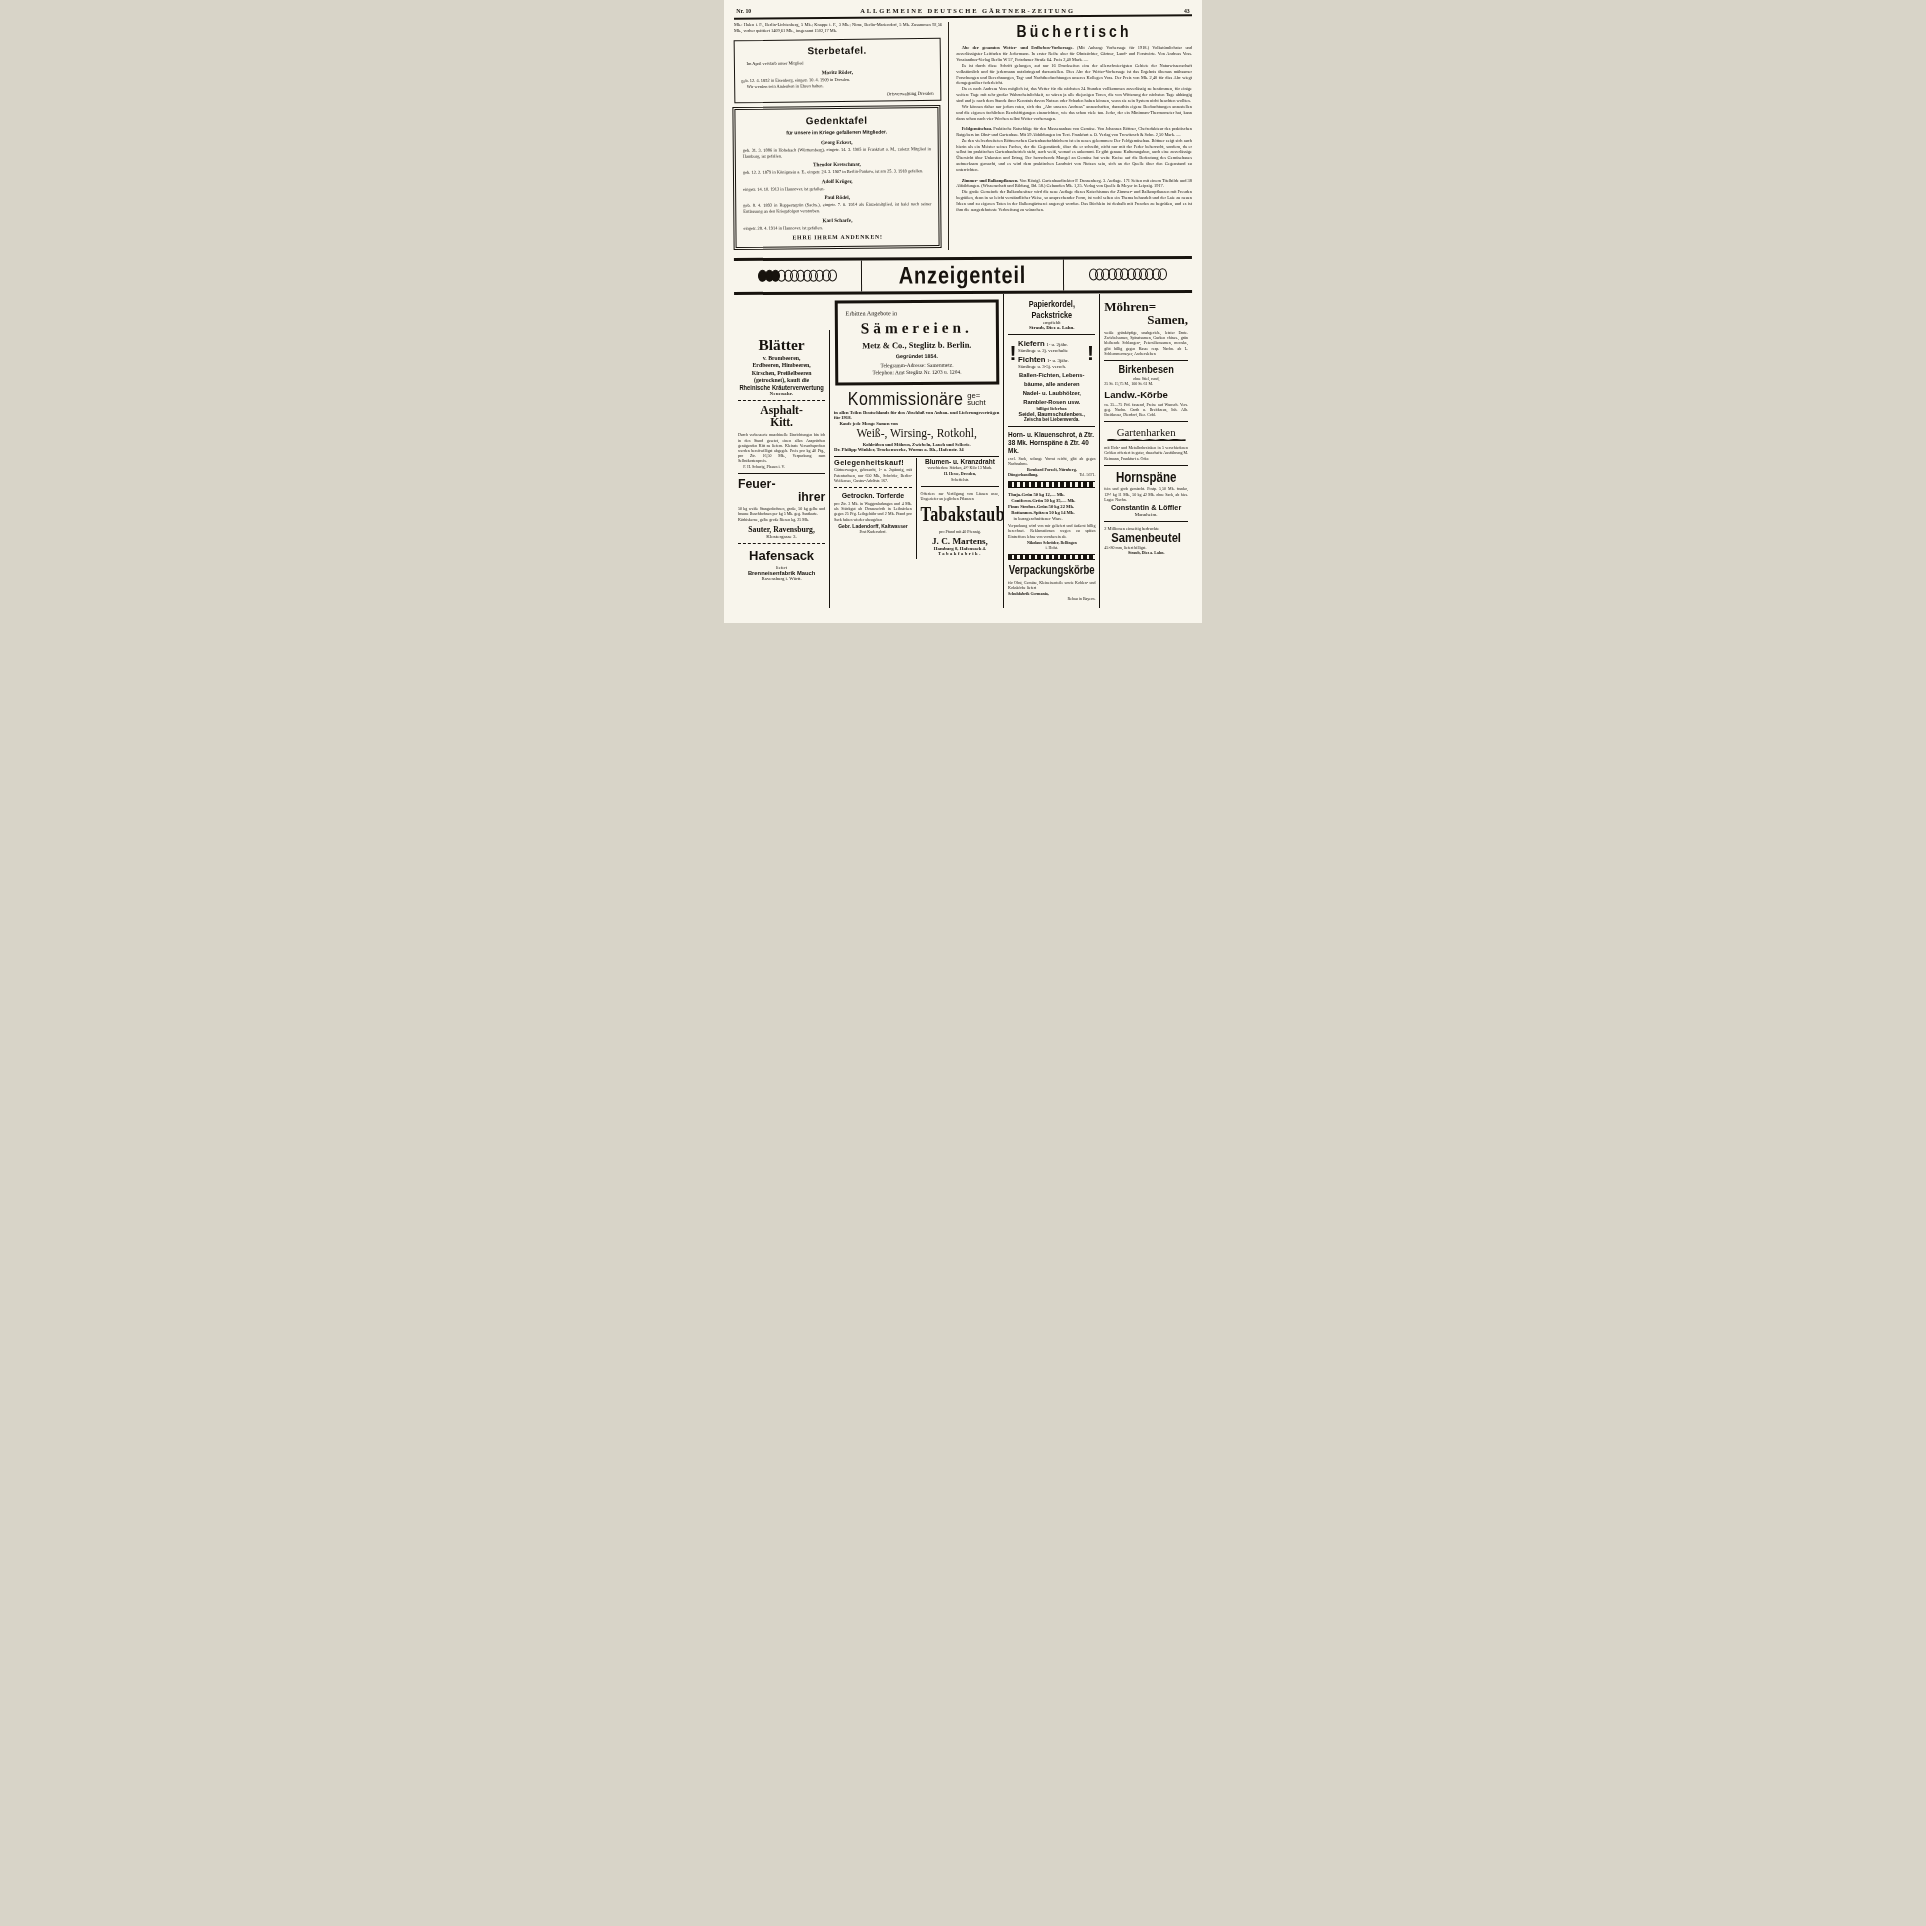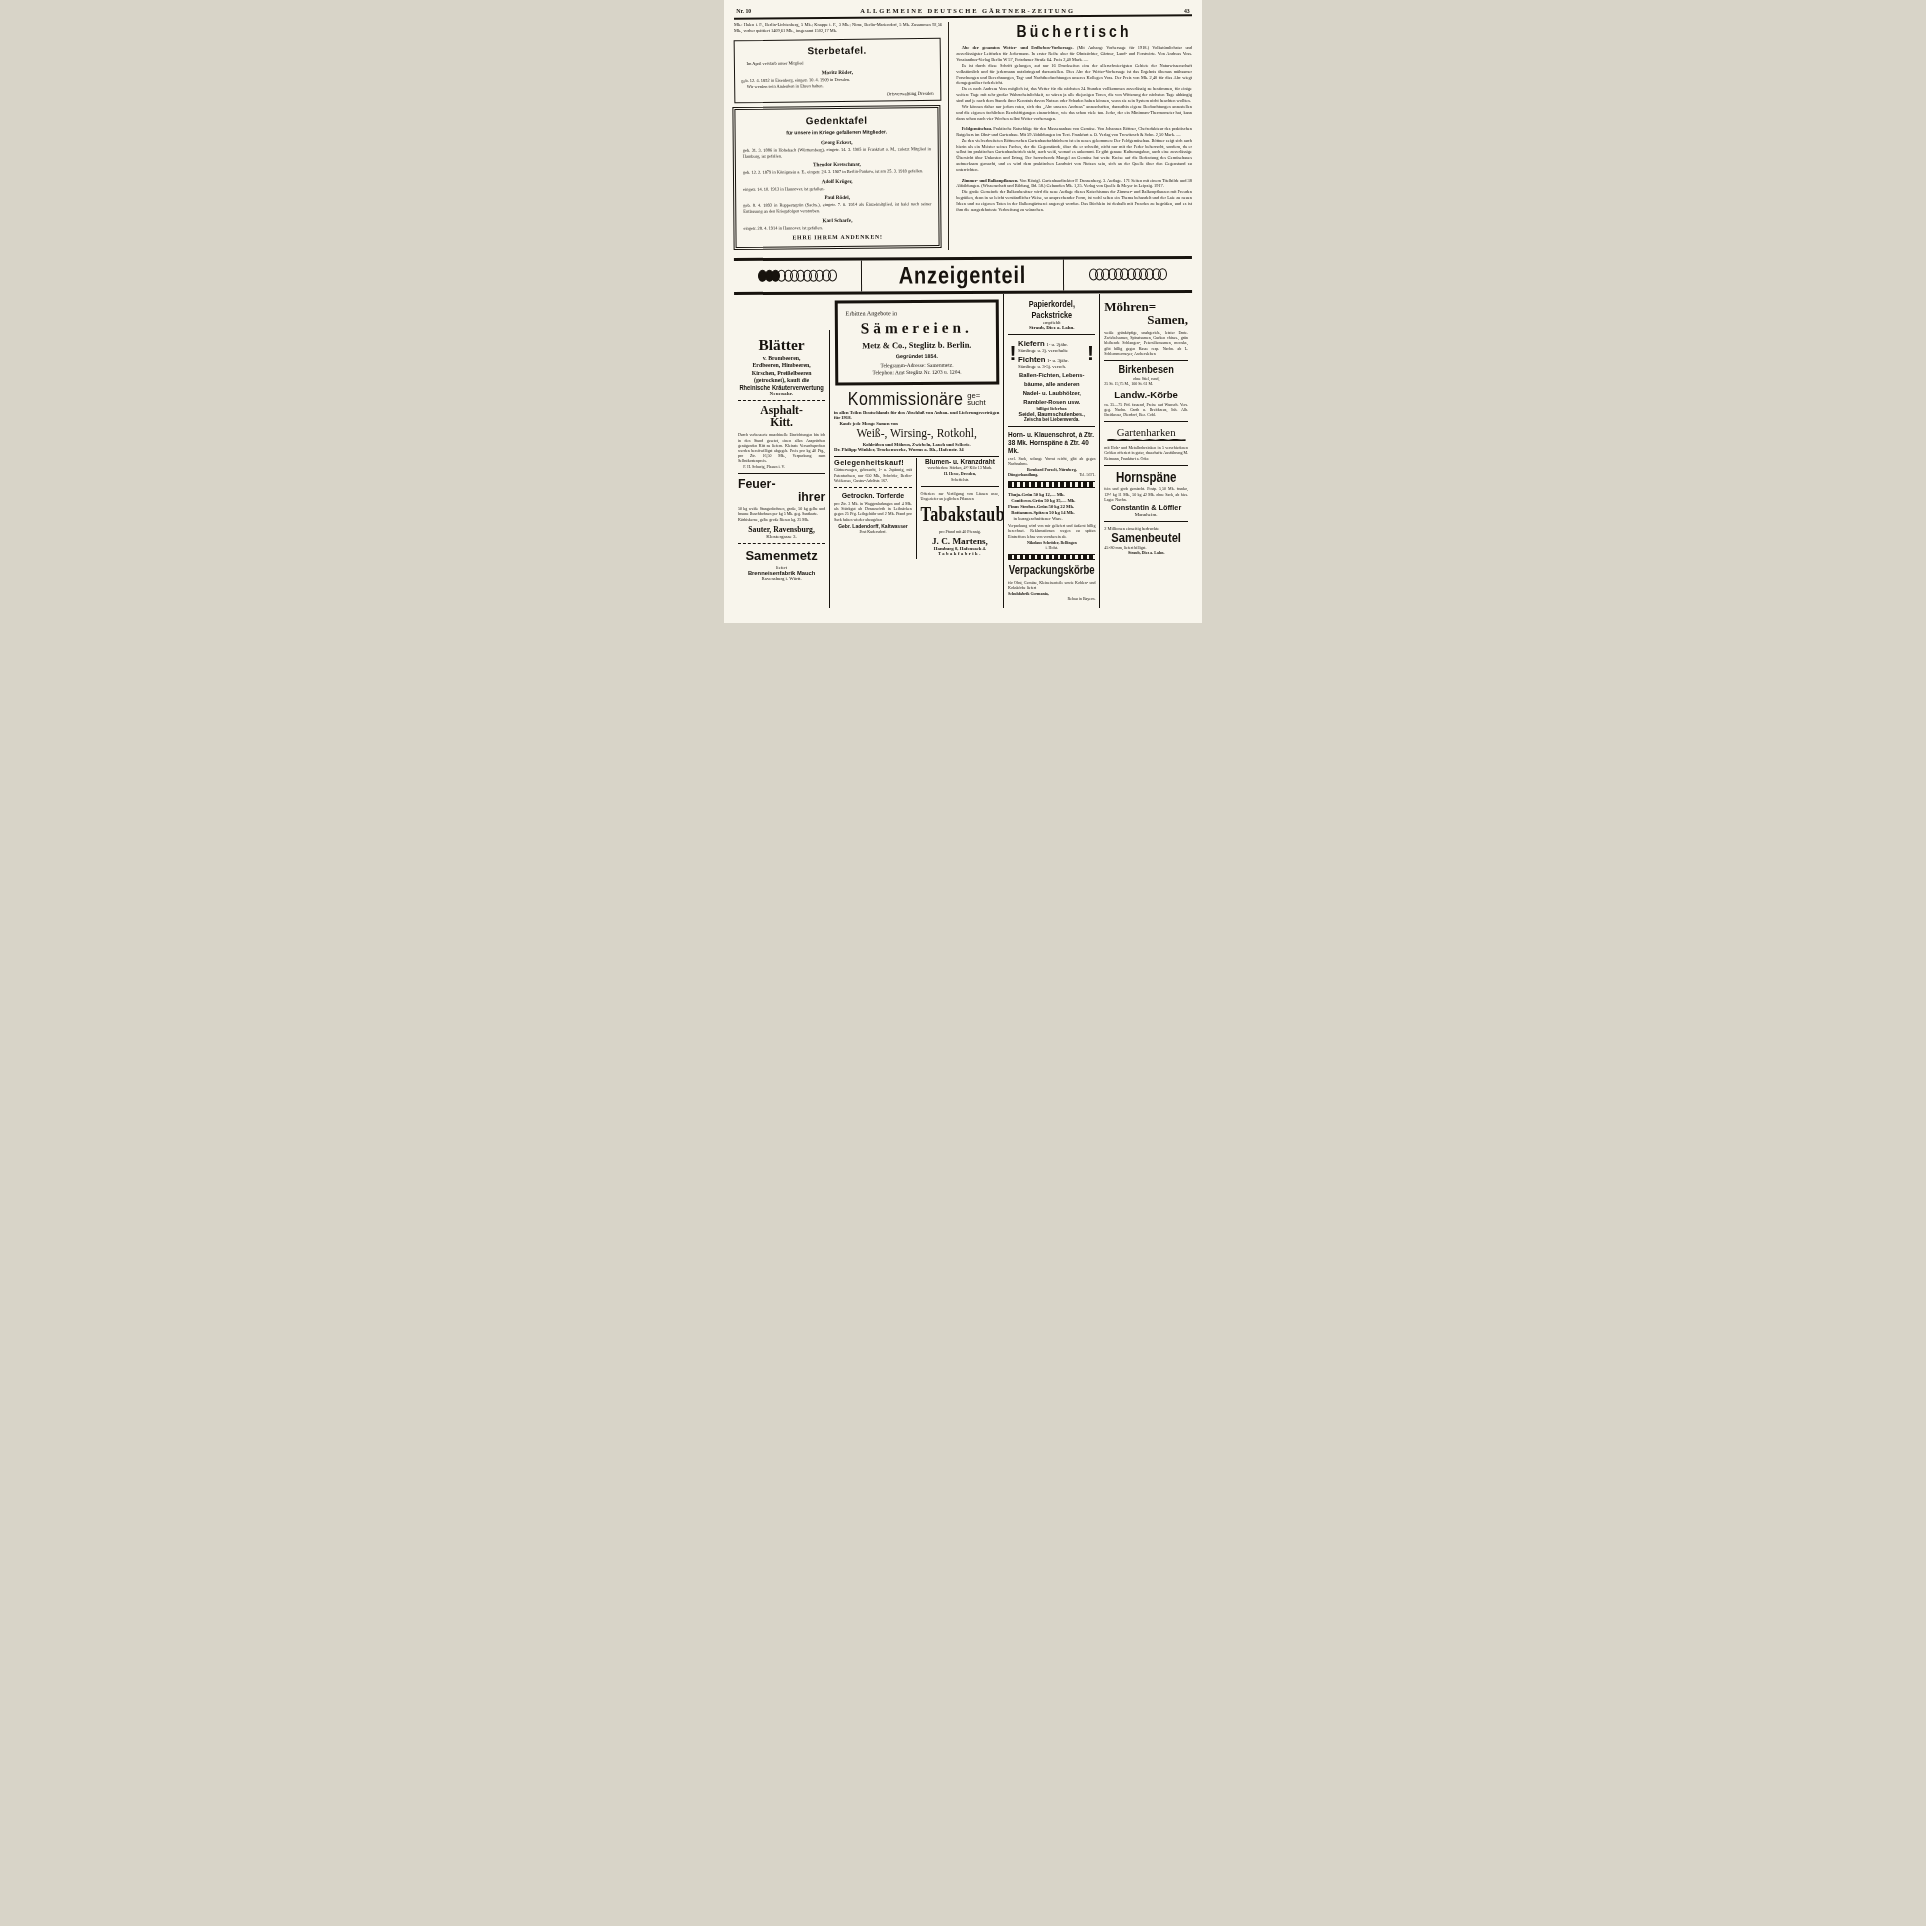--- a/index.html
+++ b/index.html
@@ -140,21 +140,21 @@
   .horn-title{font-size:6.4px;font-weight:bold;text-align:left;line-height:1.25;
     font-family:"Liberation Sans","DejaVu Sans",sans-serif;}
   .gruen-line{font-size:4.6px;font-weight:bold;line-height:1.35;}
   .verp-title{font-size:9.6px;font-weight:bold;text-align:center;transform:scaleY(1.25);
     font-family:"Liberation Sans","DejaVu Sans",sans-serif;margin:3.9px 0 4.6px 0;}
   
   .moehr-1{font-size:13px;font-weight:bold;text-align:left;line-height:1.05;margin:0;}
   .moehr-2{font-size:13px;font-weight:bold;text-align:right;line-height:1.05;margin:0 0 3.1px 0;}
   .birken-title{font-size:9.2px;font-weight:bold;text-align:center;transform:scaleY(1.15);
     font-family:"Liberation Sans","DejaVu Sans",sans-serif;margin-bottom:0.8px;}
-  .koerbe-title{font-size:9.6px;font-weight:bold;text-align:center;
+  .koerbe-title{font-size:9.6px;font-weight:bold;text-align:left;
     font-family:"Liberation Sans","DejaVu Sans",sans-serif;margin:0.8px 0 1.5px 0;}
   .garten-title{font-size:10.8px;font-weight:400;text-align:center;margin:1.5px 0 0.8px 0;}
   .wavy-bar{height:2.7px;background:#17130e;border-radius:1.5px;margin:0.8px 2.3px 3.9px 2.3px;
     clip-path:polygon(0 30%,6% 0,14% 40%,22% 5%,30% 45%,38% 10%,46% 50%,54% 10%,62% 45%,70% 5%,78% 40%,86% 0,94% 35%,100% 20%,100% 100%,0 100%);}
   .hornsp-title{font-size:11.6px;font-weight:bold;text-align:center;transform:scaleY(1.3);
     font-family:"Liberation Sans","DejaVu Sans",sans-serif;margin:3.1px 0 3.9px 0;}
   .constantin{font-size:7.3px;font-weight:bold;text-align:center;
     font-family:"Liberation Sans","DejaVu Sans",sans-serif;}
   .constantin-place{font-size:5px;text-align:center;}
   .samenb-intro{font-size:4.4px;text-align:justify;}
@@ -292,21 +292,21 @@
       <div class="ad">
         <div class="fb-line1">Feuer-</div>
         <div class="fb-line2">ihrer</div>
         <p class="ad-body">50 kg weiße Stangenbohnen, große, 50 kg gelbe und braune Buschbohnen per kg 5 Mk. geg. Santkarte.</p>
         <p class="ad-body">Kürbiskerne, gelbe große Riesen kg. 25 Mk.</p>
         <div class="sauter">Sauter, Ravensburg,</div>
         <div class="sauter-sub">Klostergasse 3.</div>
       </div>
       <hr class="rule-dashed">
       <div class="ad">
-        <div class="brenn-title">Samenmetz</div>
+        <div class="brenn-title">Hafensack</div>
         <div class="brenn-liefert">liefert</div>
         <div class="brenn-firm">Brenneisenfabrik Mauch</div>
         <div class="brenn-place">Ravensburg i. Württ.</div>
       </div>
     </div>
 
     <div class="ad-col ad-col2">
       <div class="saem-box">
         <div class="saem-line1">Erbitten Angebote in</div>
         <div class="saem-title">Sämereien.</div>

